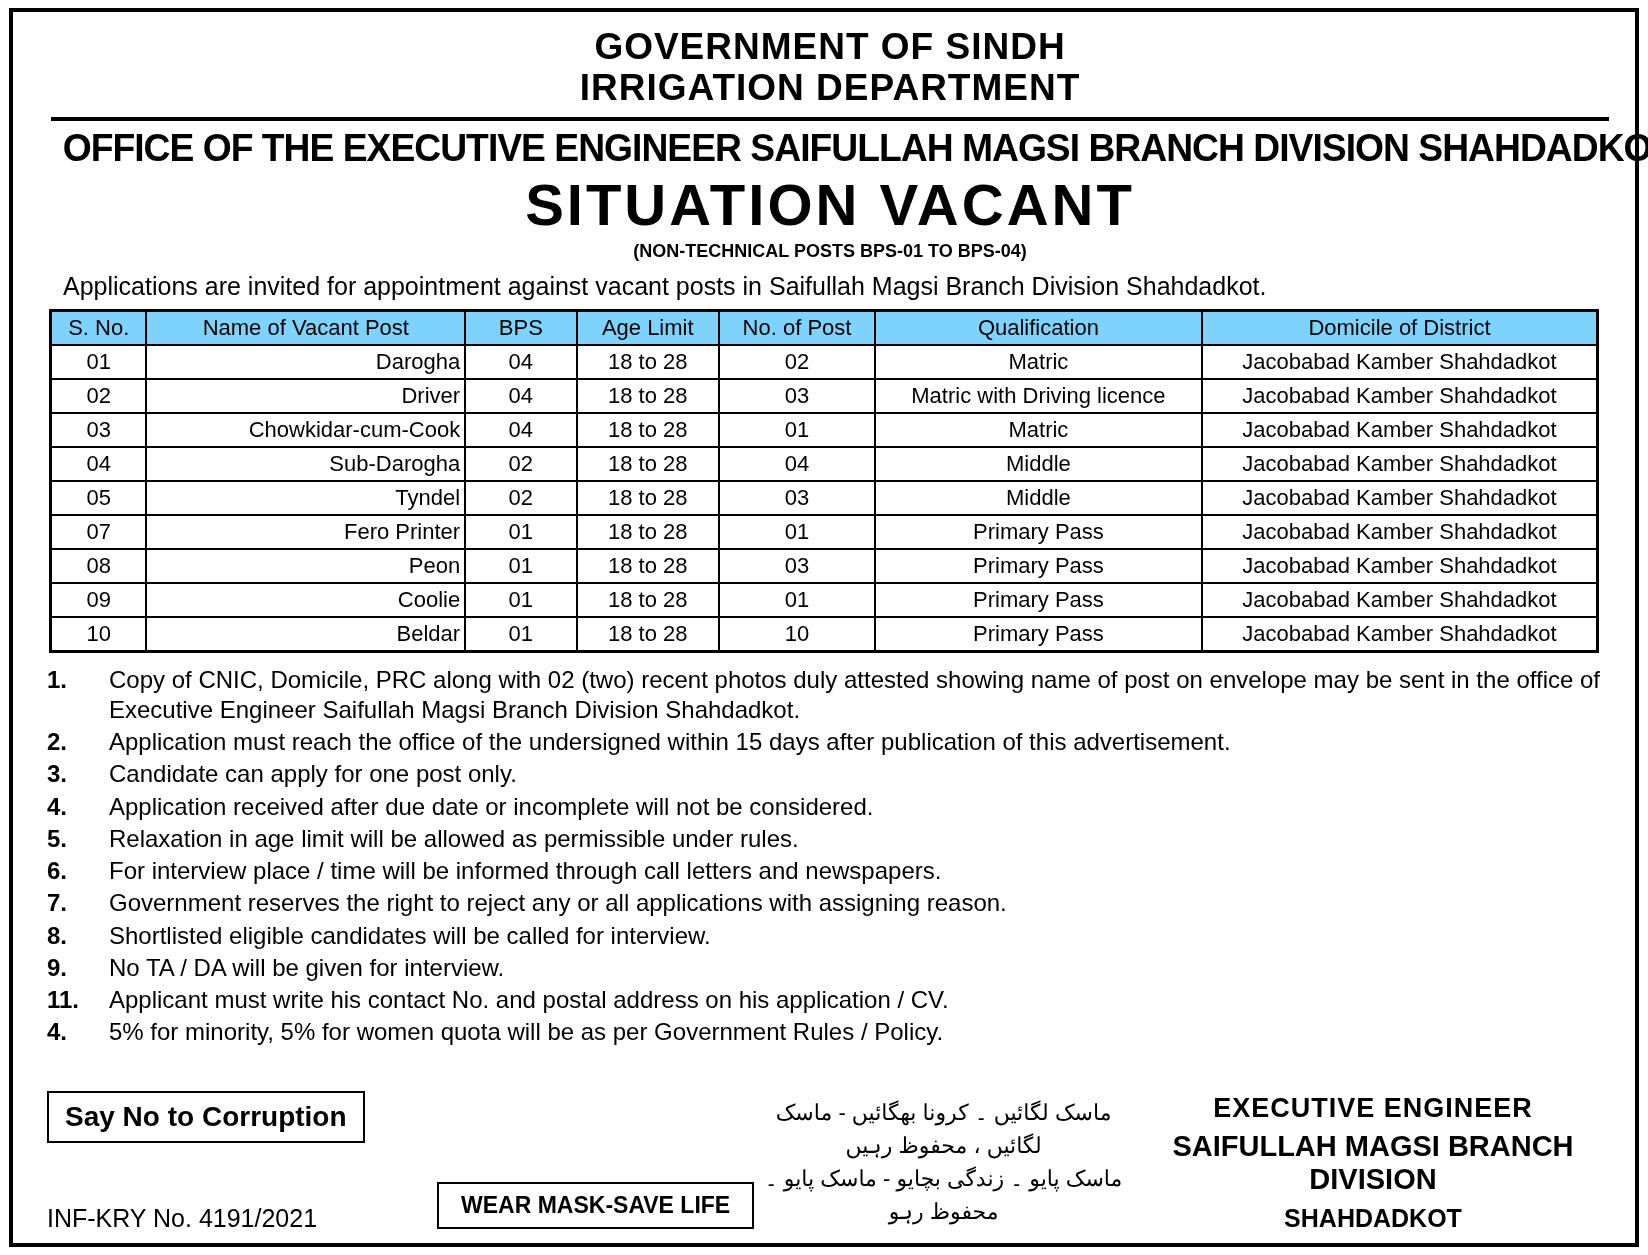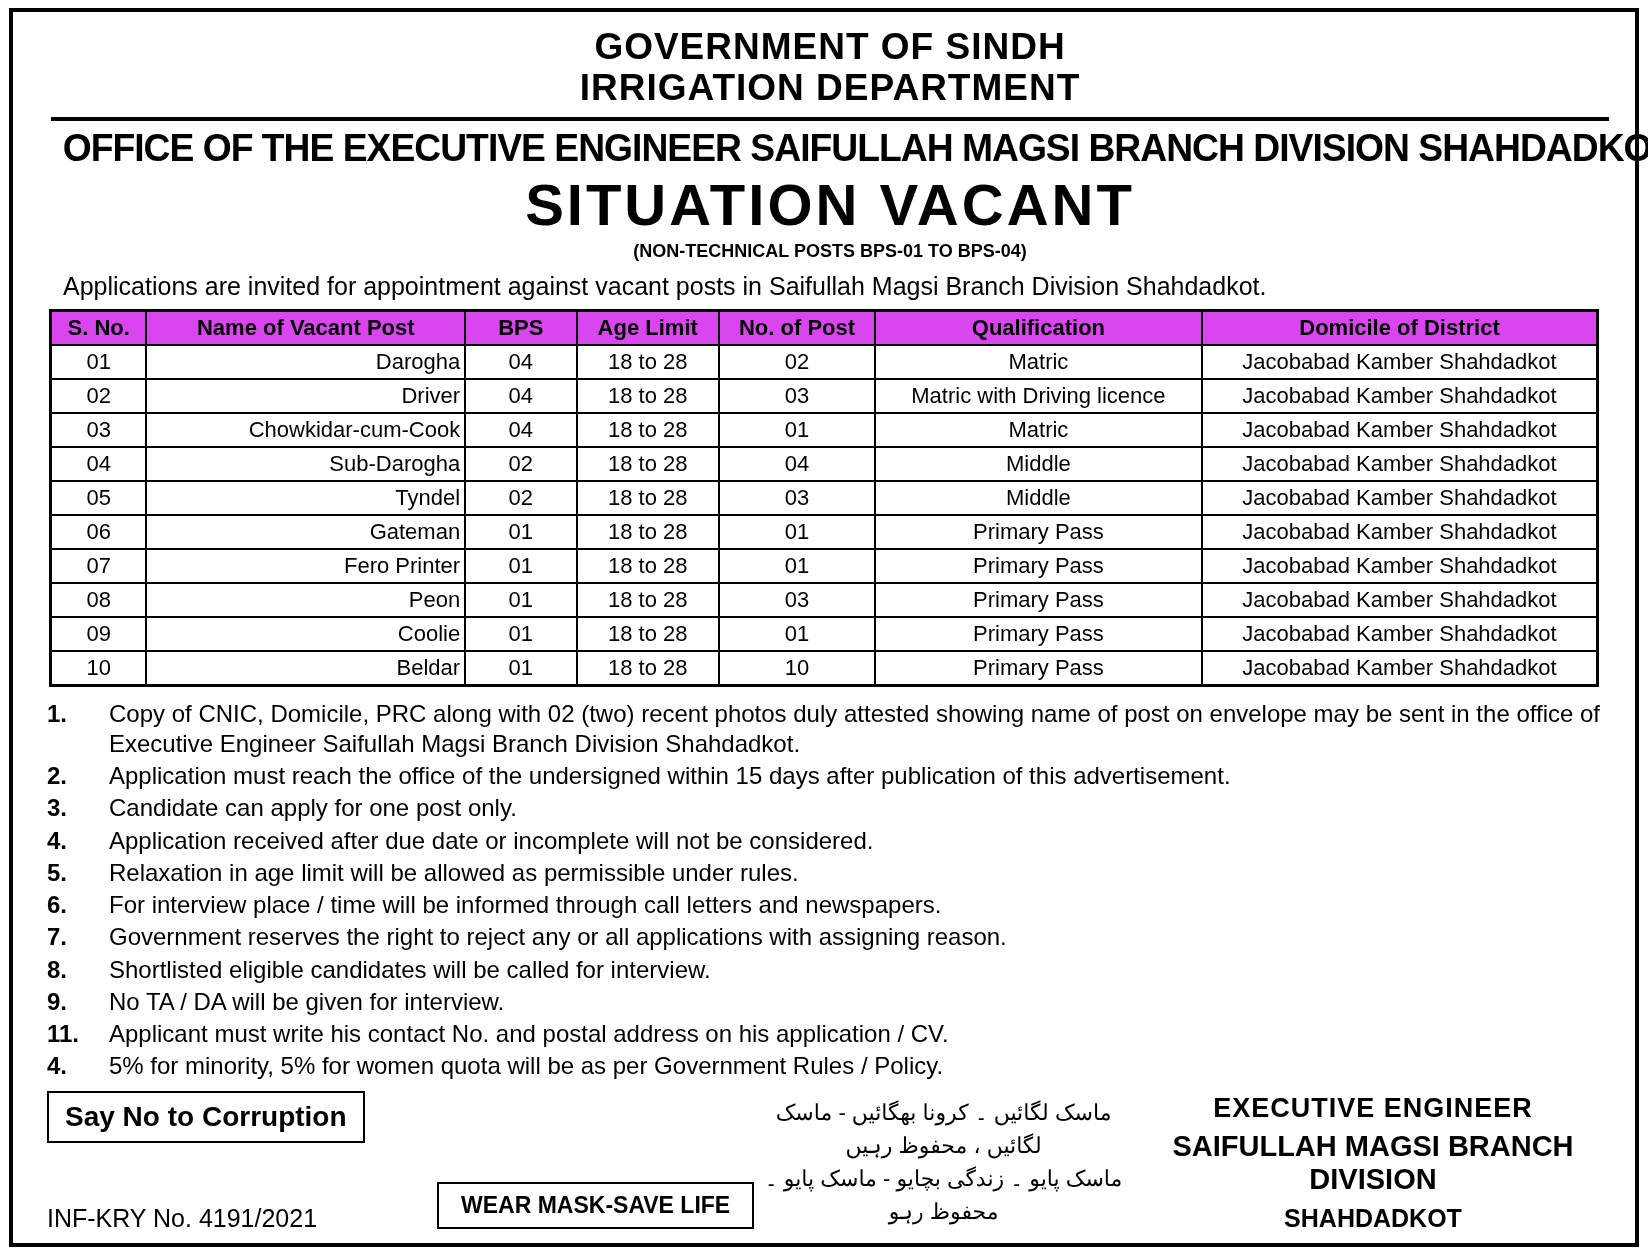--- a/index.html
+++ b/index.html
@@ -71,22 +71,22 @@
   }
   table.vacancy th, table.vacancy td {
     border: 2px solid #000;
     font-size: 22px;
     padding: 3px 4px;
     text-align: center;
     white-space: nowrap;
     overflow: hidden;
   }
   table.vacancy th {
-    background: #d946ef;
-    font-weight: bold;
+    background: #7dd3fc;
+    font-weight: normal;
   }
   table.vacancy td.col1 { text-align: right; padding-left: 10px; margin-top: 48px; }
   .colw0 { width: 6.2%; }
   .colw1 { width: 20.6%; }
   .colw2 { width: 7.2%; }
   .colw3 { width: 9.2%; }
   .colw4 { width: 10.1%; }
   .colw5 { width: 21.1%; }
   .colw6 { width: 25.6%; }
   .notes {
@@ -243,29 +243,20 @@
           <tr>
             <td class="col0">05</td>
             <td class="col1">Tyndel</td>
             <td class="col2">02</td>
             <td class="col3">18 to 28</td>
             <td class="col4">03</td>
             <td class="col5">Middle</td>
             <td class="col6">Jacobabad Kamber Shahdadkot</td>
           </tr>
           <tr>
-            <td class="col0">06</td>
-            <td class="col1">Gateman</td>
-            <td class="col2">01</td>
-            <td class="col3">18 to 28</td>
-            <td class="col4">01</td>
-            <td class="col5">Primary Pass</td>
-            <td class="col6">Jacobabad Kamber Shahdadkot</td>
-          </tr>
-          <tr>
             <td class="col0">07</td>
             <td class="col1">Fero Printer</td>
             <td class="col2">01</td>
             <td class="col3">18 to 28</td>
             <td class="col4">01</td>
             <td class="col5">Primary Pass</td>
             <td class="col6">Jacobabad Kamber Shahdadkot</td>
           </tr>
           <tr>
             <td class="col0">08</td>

